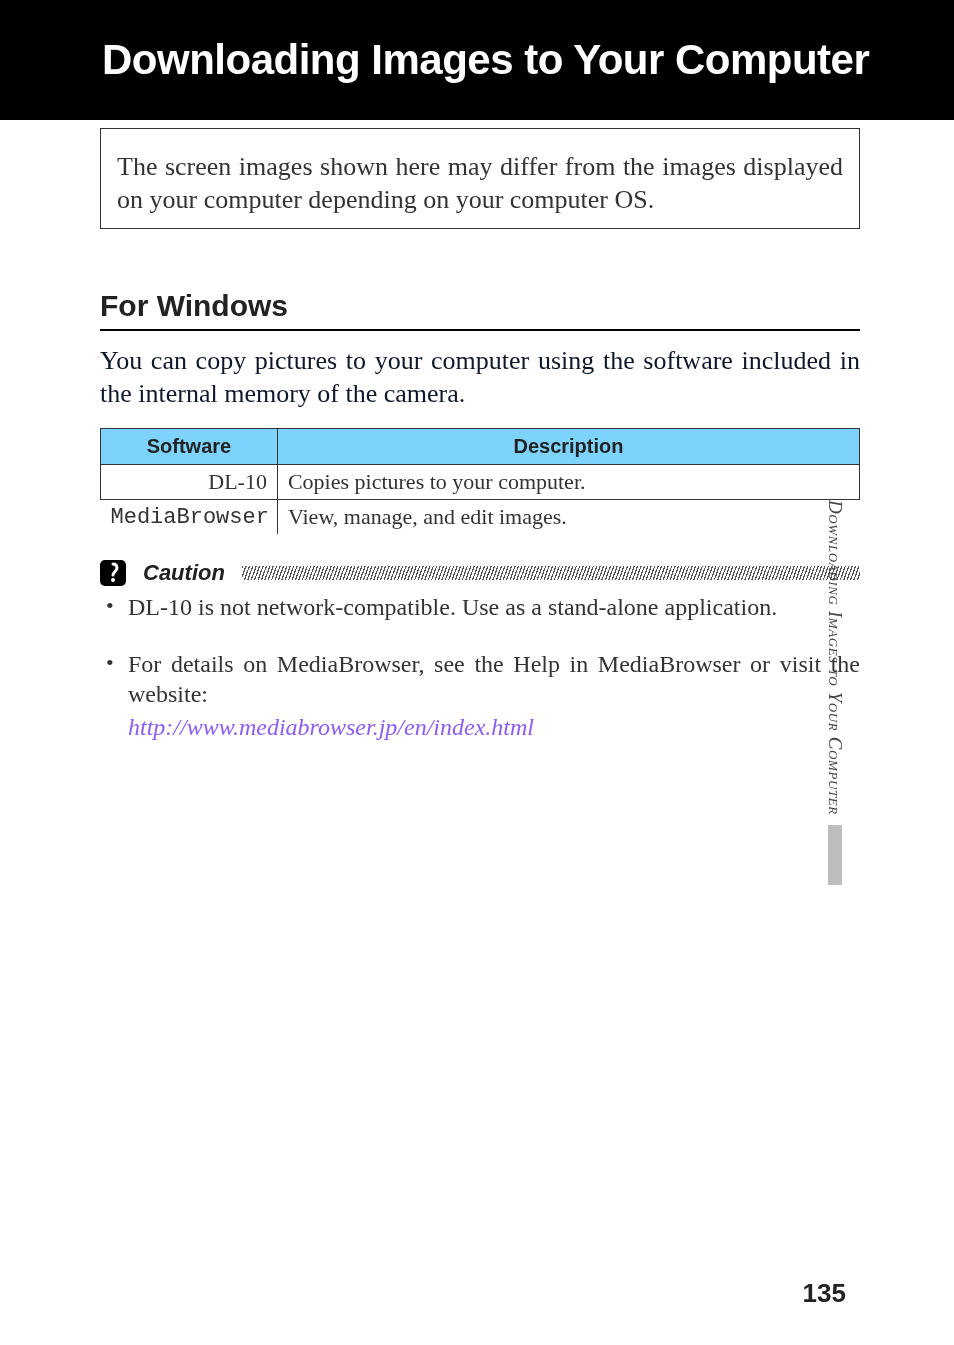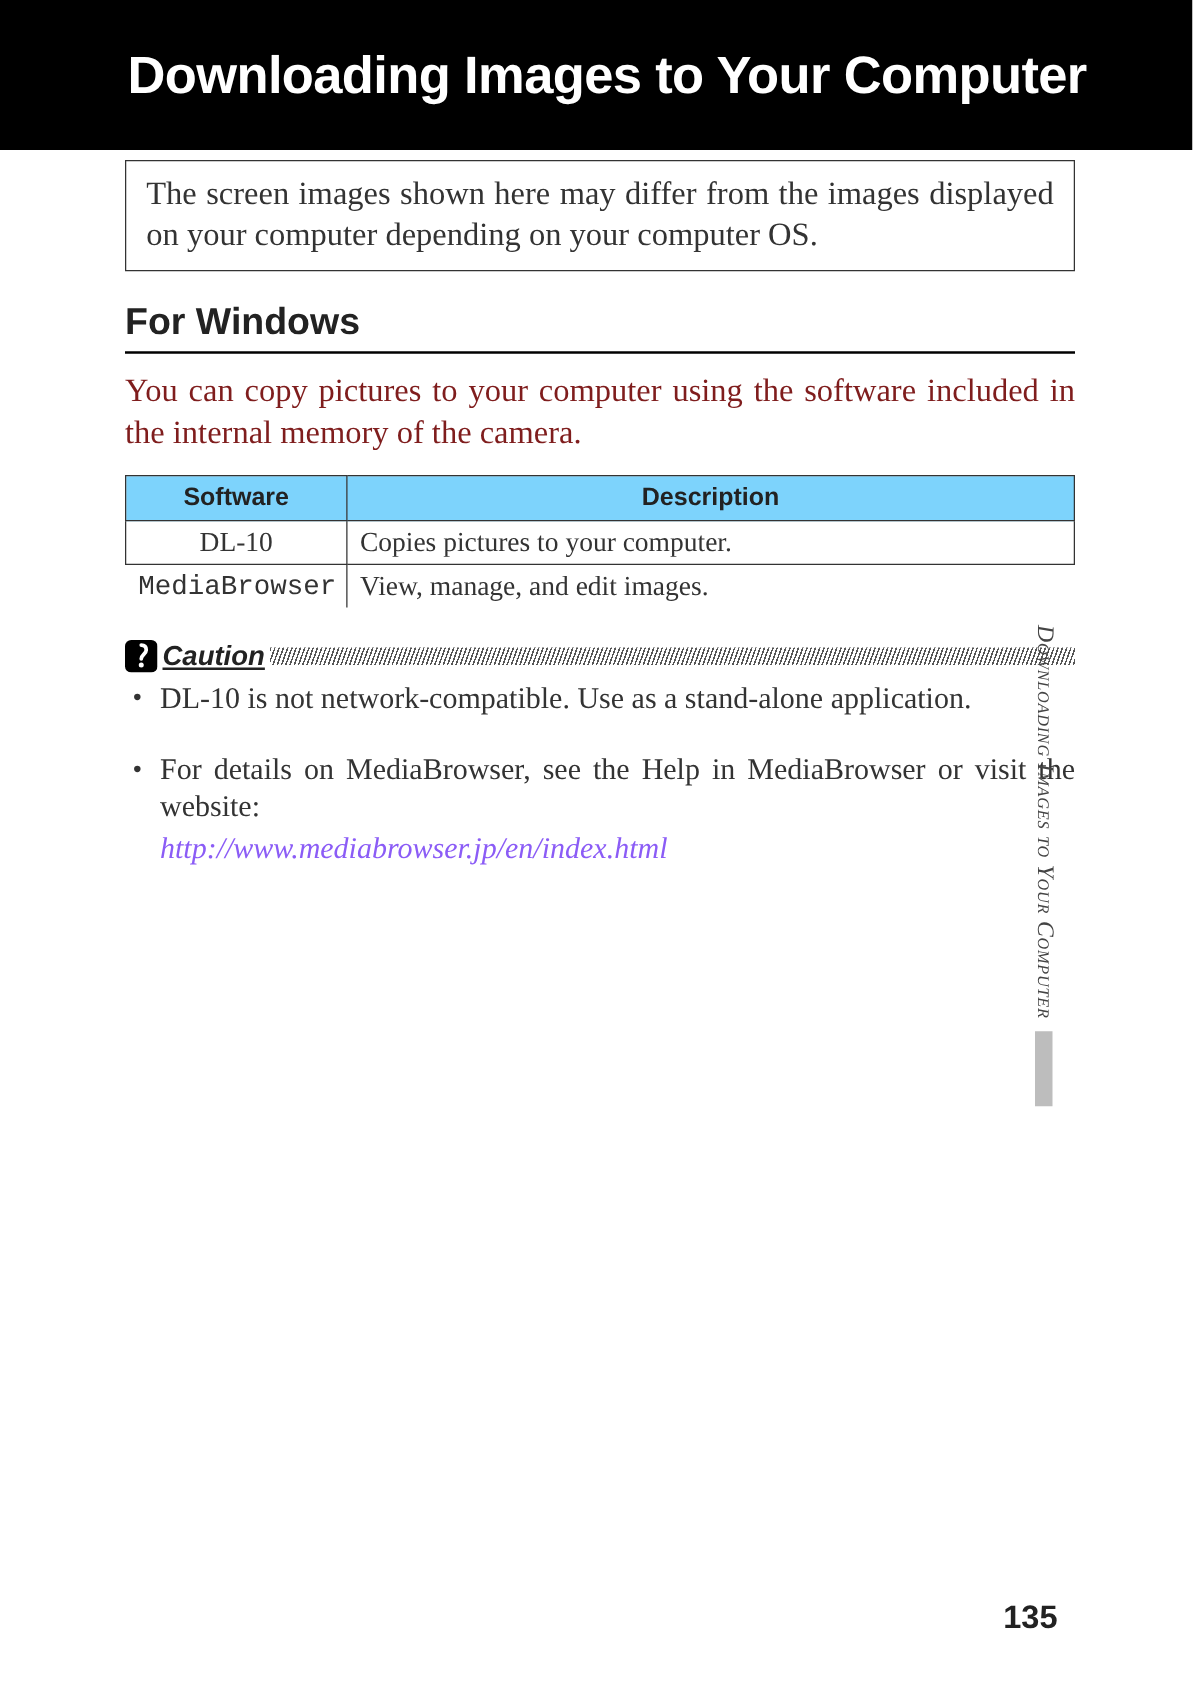--- a/index.html
+++ b/index.html
@@ -2,32 +2,32 @@
 <html><head>
 <meta charset="utf-8">
 <style>
   * { box-sizing: border-box; margin: 0; padding: 0; }
   html, body { width: 954px; height: 1345px; background: #fff; font-family: Georgia, 'Times New Roman', serif; color: #222; }
   .page { position: relative; width: 892px; height: 1345px; }
   .black-band { position: absolute; top: 0; left: 0; width: 954px; height: 120px; background: #000; }
   .title-tab { position: absolute; top: 0; left: 70px; width: 860px; height: 120px; background: #000; border-bottom-left-radius: 40px; display: flex; align-items: center; padding-left: 32px; }
   .title-tab h1 { color: #fff; font-weight: 900; font-size: 42px; letter-spacing: -0.5px; font-family: Arial, Helvetica, sans-serif; }
   .content { position: absolute; top: 128px; left: 100px; width: 760px; }
-  .intro-box { border: 1.5px solid #333; padding: 10px 16px 12px 16px; margin-bottom: 24px; }
+  .intro-box { border: 1.5px solid #333; padding: 22px 16px 12px 16px; margin-bottom: 60px; }
   .intro-box p { font-size: 26px; line-height: 1.25; text-align: justify; color: #333; font-family: Georgia, 'Times New Roman', serif; }
   .section-heading { font-family: Arial, Helvetica, sans-serif; font-weight: 900; font-size: 30px; border-bottom: 2.5px solid #000; padding-bottom: 6px; margin-bottom: 14px; }
-  .section-intro { font-size: 26px; line-height: 1.25; color: #7f1d1d; text-align: justify; margin-bottom: 18px; font-family: Georgia, 'Times New Roman', serif; }
+  .section-intro { font-size: 26px; line-height: 1.25; color: #0f172a; text-align: justify; margin-bottom: 18px; font-family: Georgia, 'Times New Roman', serif; }
   table.software { width: 100%; border-collapse: collapse; margin-bottom: 26px; }
   table.software th { background: #7dd3fc; font-family: Arial, Helvetica, sans-serif; font-weight: 900; font-size: 20px; padding: 6px 10px; border: 1px solid #333; text-align: center; font-style: normal; }
   table.software th:first-child { width: 170px; }
   table.software td { font-size: 22px; padding: 4px 10px; color: #333; font-family: Georgia, 'Times New Roman', serif; }
-  table.software tr.row1 td:first-child { text-align: center; border-left: 1px solid #333; border-right: 1px solid #333; border-bottom: 1px solid #333; }
+  table.software tr.row1 td:first-child { text-align: right; border-left: 1px solid #333; border-right: 1px solid #333; border-bottom: 1px solid #333; }
   table.software tr.row1 td:last-child { border-right: 1px solid #333; border-bottom: 1px solid #333; }
   table.software tr.row2 td:first-child { text-align: left; border-right: 1px solid #333; padding-right: 8px; font-family: Liberation Mono, monospace; }
-  .callout { display: flex; align-items: center; gap: 4px; margin-bottom: 6px; text-decoration: underline; }
+  .callout { display: flex; align-items: center; gap: 17px; margin-bottom: 6px; }
   .callout-icon { width: 26px; height: 26px; flex: 0 0 26px; }
   .callout-label { font-family: Arial, Helvetica, sans-serif; font-weight: 900; font-style: italic; font-size: 22px; }
   .hatch { flex: 1; height: 14px; background: repeating-linear-gradient(110deg, #555 0 1.2px, transparent 1.2px 3.2px); }
   ul.bullets { list-style: none; padding: 0; margin: 0 0 26px 0; }
   ul.bullets > li { font-size: 24px; line-height: 1.28; color: #333; text-align: justify; padding-left: 28px; position: relative; margin-bottom: 4px; font-family: Georgia, 'Times New Roman', serif; }
   ul.bullets > li::before { content: "•"; position: absolute; left: 6px; top: 0; font-size: 22px; }
   .url { font-style: italic; padding-left: 28px; font-size: 24px; color: #8b5cf6; font-family: Georgia, 'Times New Roman', serif; }
   .side-tab { position: absolute; right: 42px; top: 500px; width: 30px; height: 440px; display: flex; flex-direction: column; align-items: center; }
   .side-text { writing-mode: vertical-rl; font-family: Georgia, 'Times New Roman', serif; font-variant: small-caps; font-style: italic; font-size: 19px; letter-spacing: 0.6px; color: #444; white-space: nowrap; }
   .side-bar { width: 14px; height: 60px; background: #bdbdbd; margin-top: 10px; }

